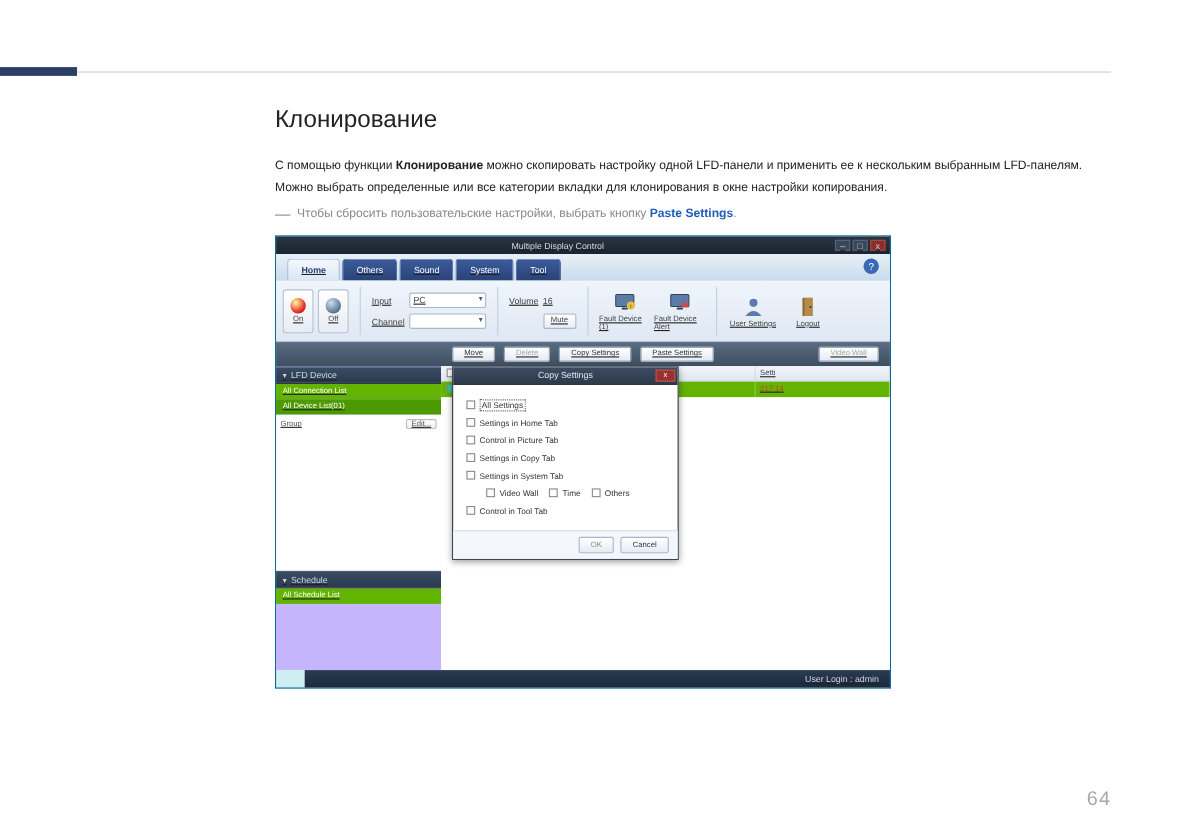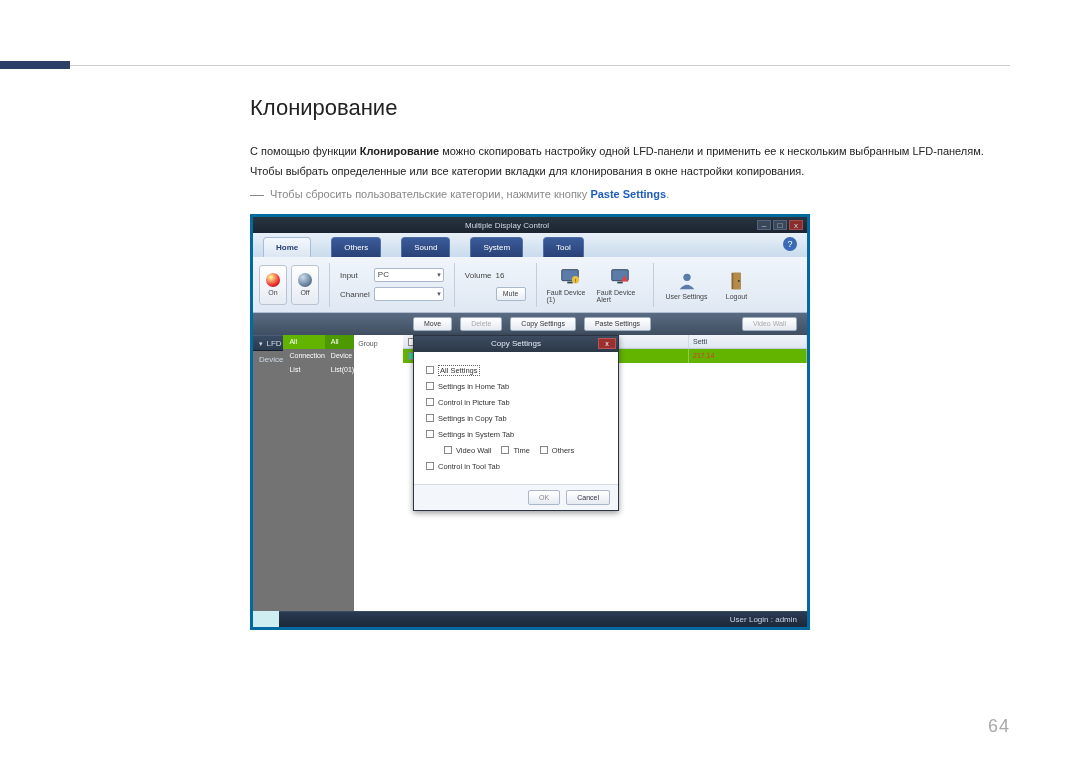--- a/index.html
+++ b/index.html
@@ -10,27 +10,27 @@
   .content { position: absolute; top: 95px; left: 250px; right: 70px; }
   .content h1 { font-size: 22px; font-weight: 400; color: #222; margin-bottom: 22px; }
   .content .para { font-size: 11px; line-height: 1.6; color: #222; margin-bottom: 2px; }
   .content .para b { font-weight: 700; }
   .hint-row { display: flex; align-items: center; gap: 6px; margin-top: 6px; margin-bottom: 12px; }
   .hint-dash { font-size: 14px; color: #888; }
   .hint { font-size: 11px; color: #888; }
   .hint .blue { color: #1f5dbb; font-weight: 600; }
 
   
-  .shot { width: 560px; border: 3px solid #0369a1; background: #cfeef2; font-size: 9px; color: #222; }
+  .shot { width: 560px; border: 1px solid #0369a1; background: #cfeef2; font-size: 9px; color: #222; text-decoration: underline; }
   .shot .titlebar { height: 16px; background: linear-gradient(#2a3542,#1b2430); display: flex; align-items: center; justify-content: space-between; padding: 0 4px; color: #cfd8e2; font-size: 8px; }
   .shot .titlebar .twin { display:flex; gap:2px; }
   .shot .titlebar .twin span { width:14px; height:10px; background:#3a475a; border:1px solid #55667c; display:inline-block; text-align:center; line-height:9px; font-size:8px; color:#cfd8e2; }
   .shot .titlebar .twin .close { background:#8a2d2d; border-color:#a94a4a; }
 
-  .shot .tabs-row { height: 24px; background: linear-gradient(#e8f0f7,#c9dbec); display:flex; align-items:flex-end; padding-left:10px; gap:20px; position:relative; }
+  .shot .tabs-row { height: 24px; background: linear-gradient(#e8f0f7,#c9dbec); display:flex; align-items:flex-end; padding-left:10px; gap:2px; position:relative; }
   .shot .tab { height:20px; padding:0 12px; background: linear-gradient(#3a5b9a,#2a4278); color:#fff; font-size:8px; line-height:20px; border-radius:4px 4px 0 0; border:1px solid #5270a8; border-bottom:none; }
   .shot .tab.active { background: linear-gradient(#f4f8fd,#dbe6f2); color:#2a4072; font-weight:700; border-color:#a8bcd8; }
   .shot .help-icon { position:absolute; right:10px; top:4px; width:14px; height:14px; border-radius:50%; background:#3a69b5; color:#fff; font-size:9px; text-align:center; line-height:14px; }
 
   .shot .toolbar { height: 56px; background: linear-gradient(#f0f5fb,#dfe8f3); border-bottom:1px solid #aebdd0; display:flex; align-items:center; padding:0 6px; gap:10px; }
   .tb-group { display:flex; align-items:center; gap:4px; }
   .tb-power { display:flex; flex-direction:row; gap:4px; }
   .pwr-btn { width:28px; height:40px; border:1px solid #b8c4d2; border-radius:3px; background:linear-gradient(#fff,#e6ecf4); display:flex; flex-direction:column; align-items:center; justify-content:center; gap:2px; font-size:7px; color:#444; }
   .pwr-on .dot { width:14px; height:14px; border-radius:50%; background:radial-gradient(circle at 35% 30%, #ff9, #e33 60%, #800); }
   .pwr-off .dot { width:14px; height:14px; border-radius:50%; background:radial-gradient(circle at 35% 30%, #cde, #6a84a0 60%, #3a4a5c); }
@@ -42,21 +42,21 @@
   .icon-stack { display:flex; flex-direction:column; align-items:center; gap:1px; font-size:7px; color:#444; width:46px; }
   .icon-stack svg { width:22px; height:22px; }
   .sep { width:1px; height:44px; background:#c2cedd; }
 
   .shot .actions { height:22px; background:linear-gradient(#5a6c82,#3f4e60); display:flex; align-items:center; gap:8px; padding:0 10px 0 160px; }
   .actions .act-btn { height:14px; padding:0 10px; background:linear-gradient(#fff,#e5eaf1); border:1px solid #9fb0c4; border-radius:2px; font-size:7px; line-height:12px; color:#333; }
   .actions .act-btn.disabled { color:#a8a8a8; }
   .actions .spacer { flex:1; }
 
   .shot .workspace { display:flex; height:276px; }
-  .side { width:150px; background:#737373; color:#cdd8e6; display:flex; }
+  .side { width:150px; background:#c4b5fd; color:#cdd8e6; display:flex; flex-direction:column; }
   .side .panel-head { height:16px; background:linear-gradient(#3a4c63,#2a3a4e); font-size:8px; line-height:16px; padding-left:6px; border-top:1px solid #4c5e76; border-bottom:1px solid #12202e; }
   .side .panel-head:before { content:"▾"; margin-right:4px; font-size:7px; }
   .side .greenrow { height:14px; background:#63b400; color:#fff; font-size:7px; line-height:14px; padding-left:6px; }
   .side .whitepanel { background:#fff; color:#333; flex:0 0 142px; padding:4px; }
   .side .grp { display:flex; align-items:center; justify-content:space-between; font-size:7px; color:#555; }
   .side .grp .edit { border:1px solid #bbb; border-radius:2px; padding:0 4px; font-size:7px; background:linear-gradient(#fff,#eee); }
   .side .darkfill { flex:1; }
 
   .main { flex:1; background:#fff; position:relative; }
   .main .gridhead { height:14px; background:linear-gradient(#f2f5fa,#dfe6f0); border-bottom:1px solid #c0cbda; display:flex; }
@@ -90,25 +90,25 @@
 
 <div class="page">
   <div class="accent-bar"></div>
   <div class="hr-top"></div>
 
   <div class="content">
     <h1>Клонирование</h1>
     <p class="para">
       <span>С помощью функции </span><b>Клонирование</b><span> можно скопировать настройку одной LFD-панели и применить ее к нескольким выбранным LFD-панелям.</span>
     </p>
-    <p class="para">Чтобы выбрать определенные или все категории вкладки для клонирования в окне настройки копирования.</p>
+    <p class="para">Можно выбрать определенные или все категории вкладки для клонирования в окне настройки копирования.</p>
     <div class="hint-row">
       <span class="hint-dash">―</span>
       <span class="hint">
-        <span>Чтобы сбросить пользовательские категории, нажмите кнопку </span><span class="blue">Paste Settings</span><span>.</span>
+        <span>Чтобы сбросить пользовательские настройки, выбрать кнопку </span><span class="blue">Paste Settings</span><span>.</span>
       </span>
     </div>
 
     <div class="shot">
       <div class="titlebar">
         <span></span>
         <span>Multiple Display Control</span>
         <span class="twin">
           <span>–</span>
           <span>□</span>

